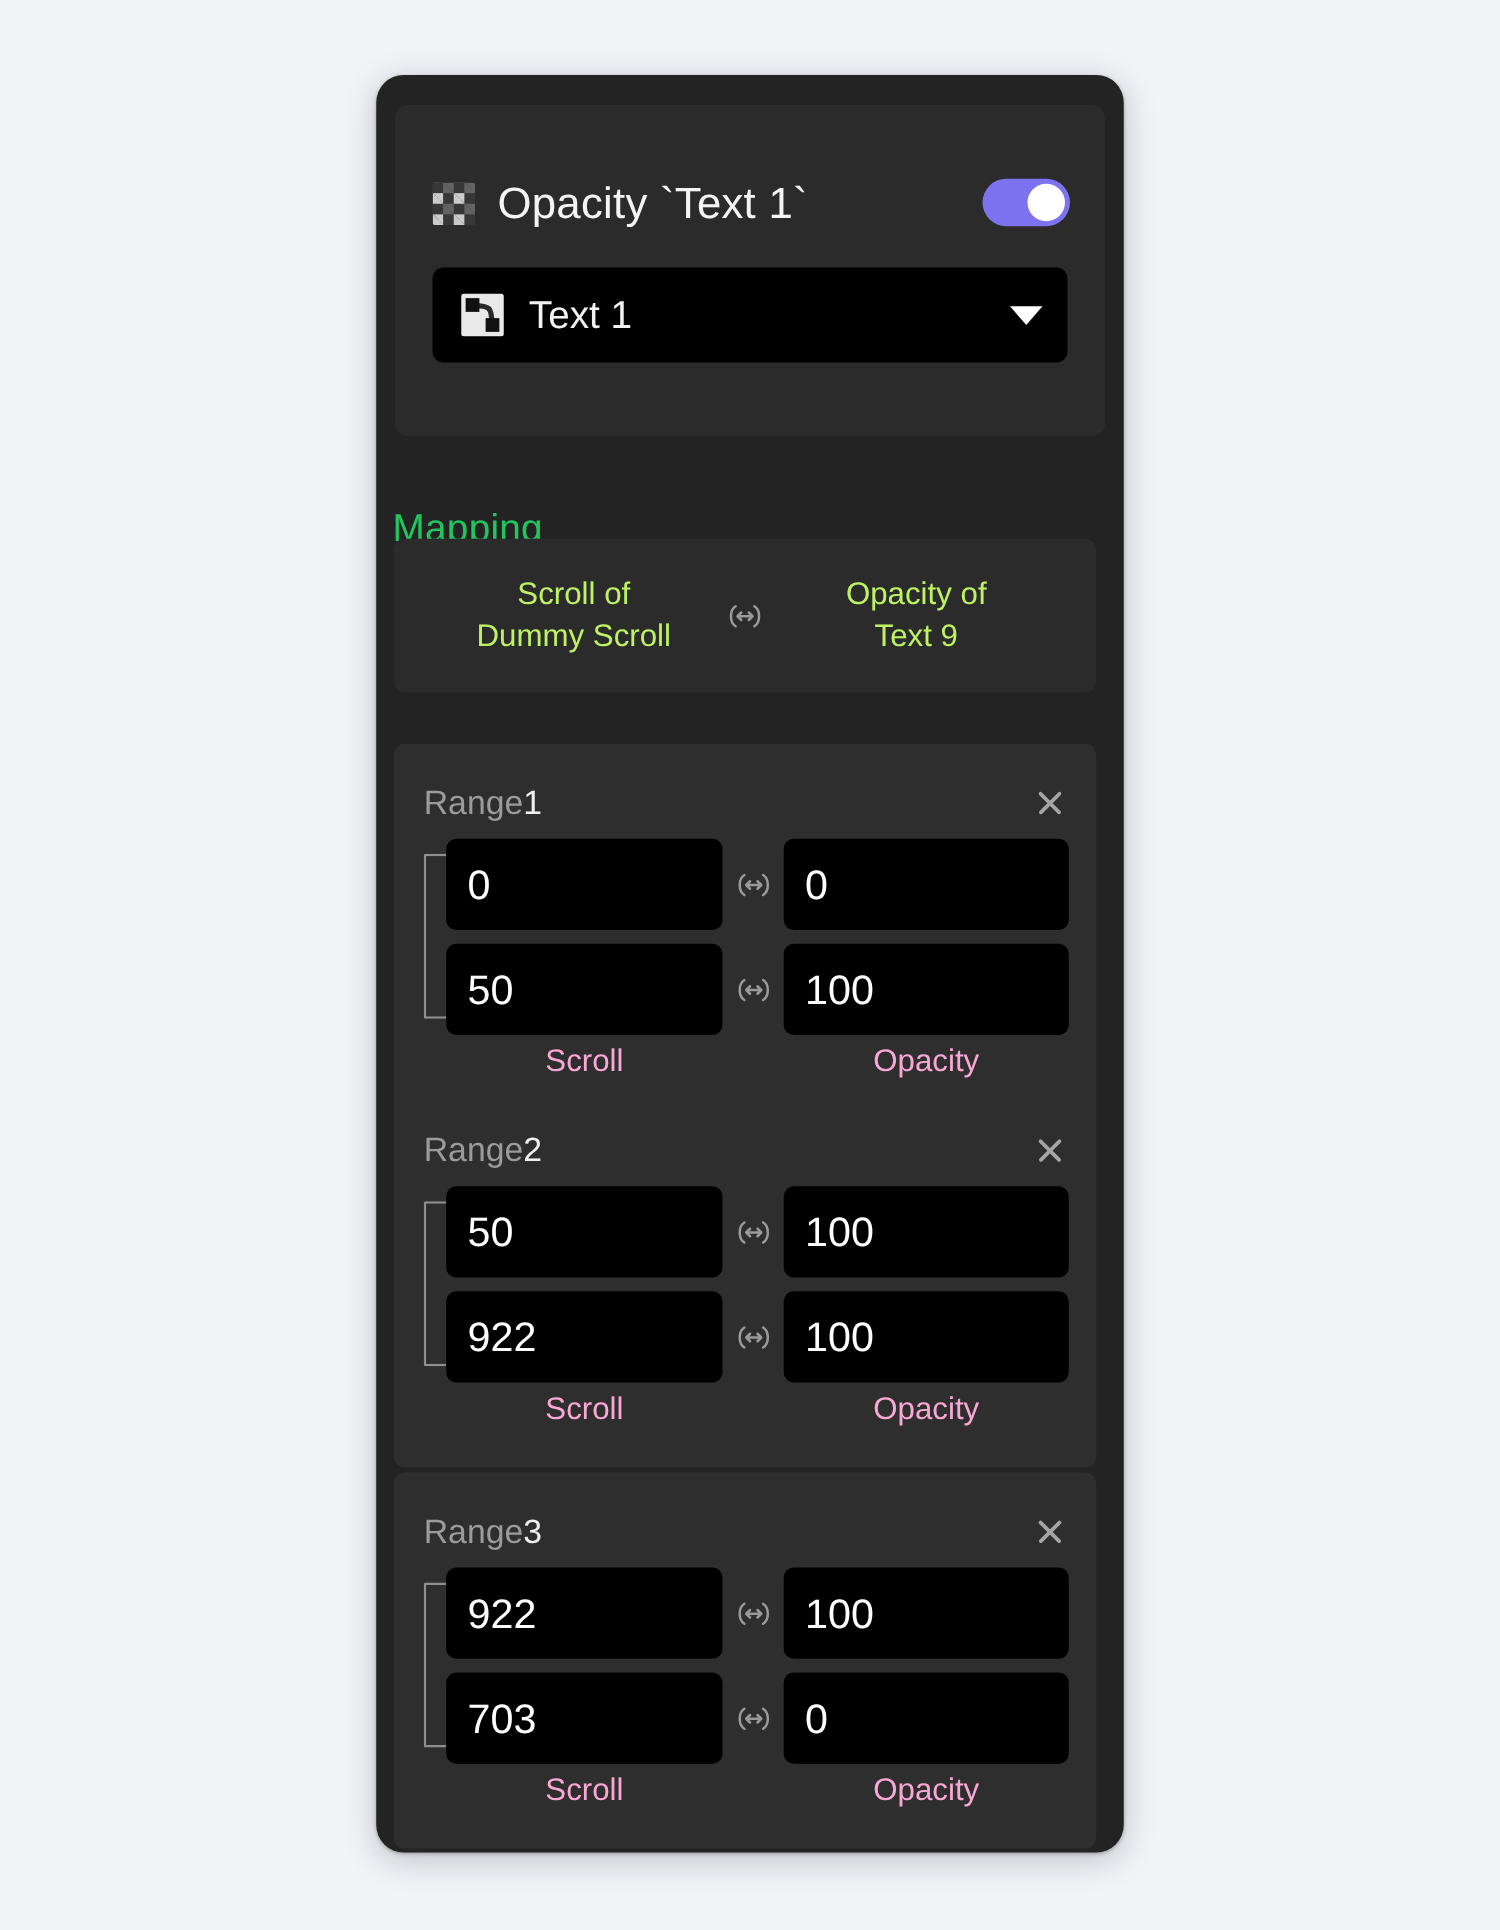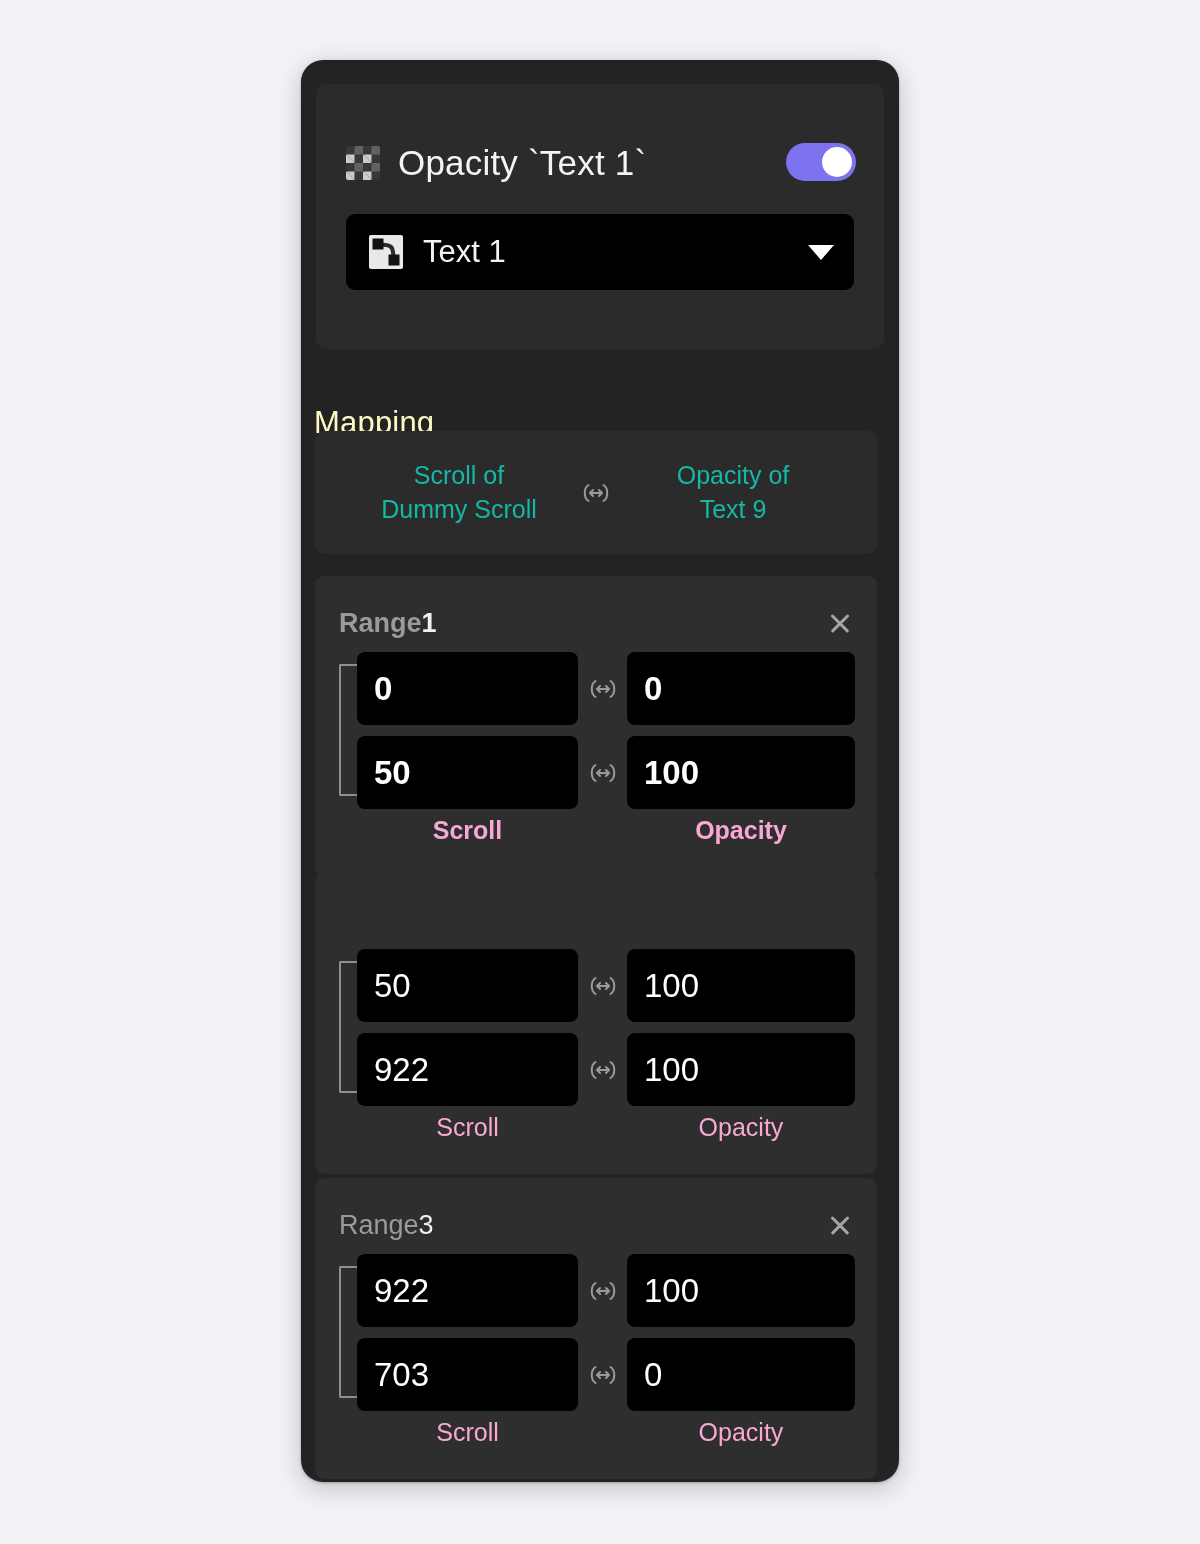--- a/index.html
+++ b/index.html
@@ -134,21 +134,21 @@
     border-top: 15px solid #ffffff;
     flex: 0 0 auto;
   }
 
   
   .mapping-heading {
     position: absolute;
     left: 13px;
     top: 345px;
     font-size: 31px;
-    color: #fef9c3;
+    color: #22c55e;
     letter-spacing: 0.2px;
   }
 
   
   .mapping-card {
     position: absolute;
     left: 14px;
     top: 371px;
     width: 562px;
     height: 123px;
@@ -158,42 +158,42 @@
     align-items: center;
     justify-content: space-between;
     padding: 0 24px;
   }
 
   .map-side {
     flex: 1;
     text-align: center;
     font-size: 25px;
     line-height: 1.35;
-    color: #14b8a6;
+    color: #bef264;
     white-space: pre-line;
   }
 
   
   .link-icon {
     flex: 0 0 auto;
     width: 34px;
     height: 22px;
     position: relative;
   }
 
   
   .range-card {
     position: absolute;
     left: 14px;
     width: 562px;
     height: 301px;
     background: #2e2e2e;
     border-radius: 9px;
   }
-  .range-card.r1 { top: 516px; font-weight: bold; }
+  .range-card.r1 { top: 535px; }
   .range-card.r2 { top: 813px; }
   .range-card.r3 { top: 1118px; }
 
   .range-head {
     position: absolute;
     left: 24px;
     right: 22px;
     top: 30px;
     height: 34px;
     display: flex;
@@ -379,20 +379,24 @@
         </div>
       </div>
       <div class="axis-labels">
         <span class="axis-label left">Scroll</span>
         <span class="axis-label spacer"></span>
         <span class="axis-label right">Opacity</span>
       </div>
     </div>
 
     <div class="range-card r2">
+      <div class="range-head">
+        <span class="range-label"><span>Range</span><span class="num">2</span></span>
+        <span class="close-x"></span>
+      </div>
       <span class="bracket"></span>
       <div class="rows">
         <div class="val-row">
           <div class="num-input left">50</div>
           <span class="row-link">
             <span class="link-icon">
               <svg width="34" height="22" viewBox="0 0 34 22" aria-hidden="true">
                 <path d="M9.5 3 C 4.5 6, 4.5 16, 9.5 19" stroke="#9a9a9a" stroke-width="2" fill="none" stroke-linecap="round"></path>
                 <path d="M24.5 3 C 29.5 6, 29.5 16, 24.5 19" stroke="#9a9a9a" stroke-width="2" fill="none" stroke-linecap="round"></path>
                 <line x1="11.5" y1="11" x2="22.5" y2="11" stroke="#9a9a9a" stroke-width="2" stroke-linecap="round"></line>

